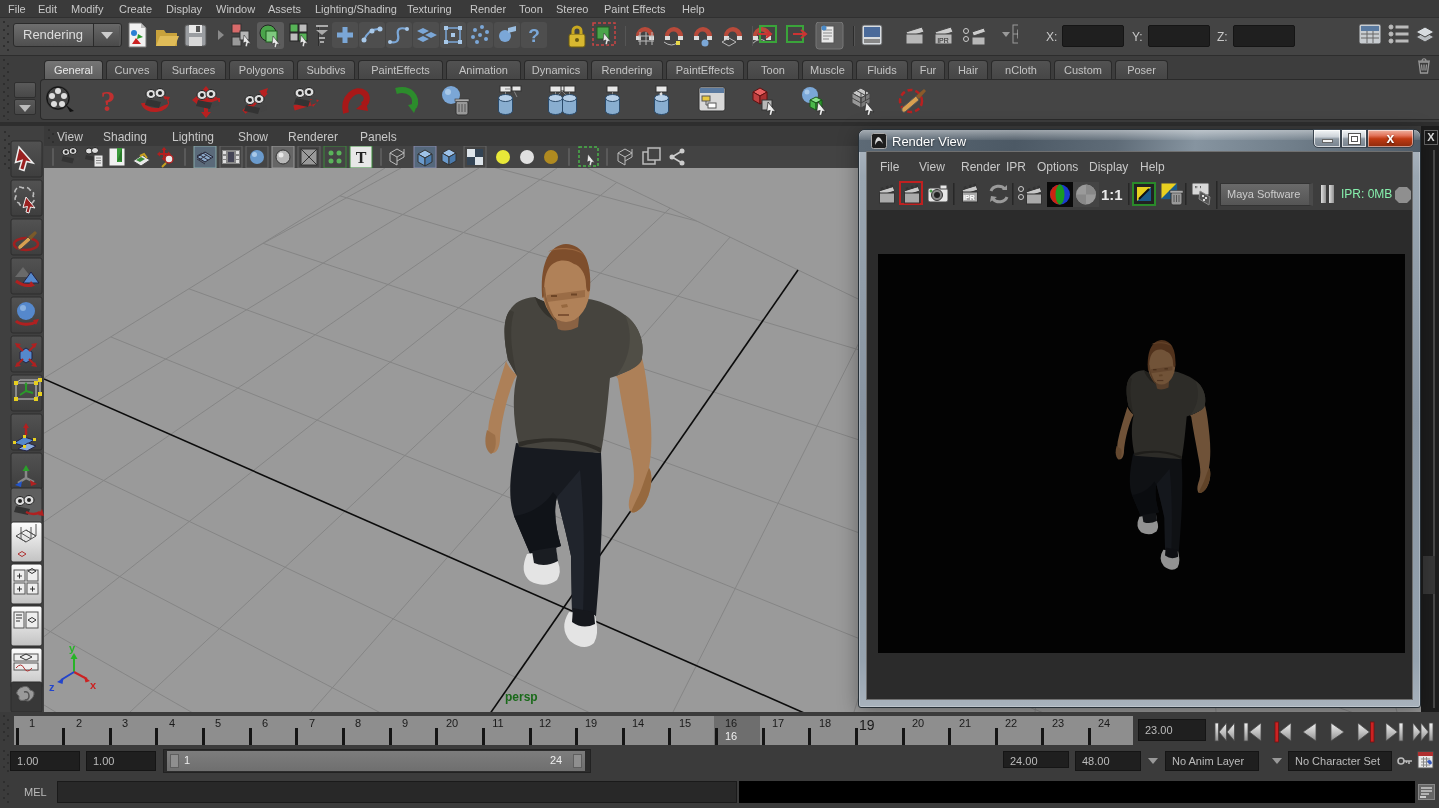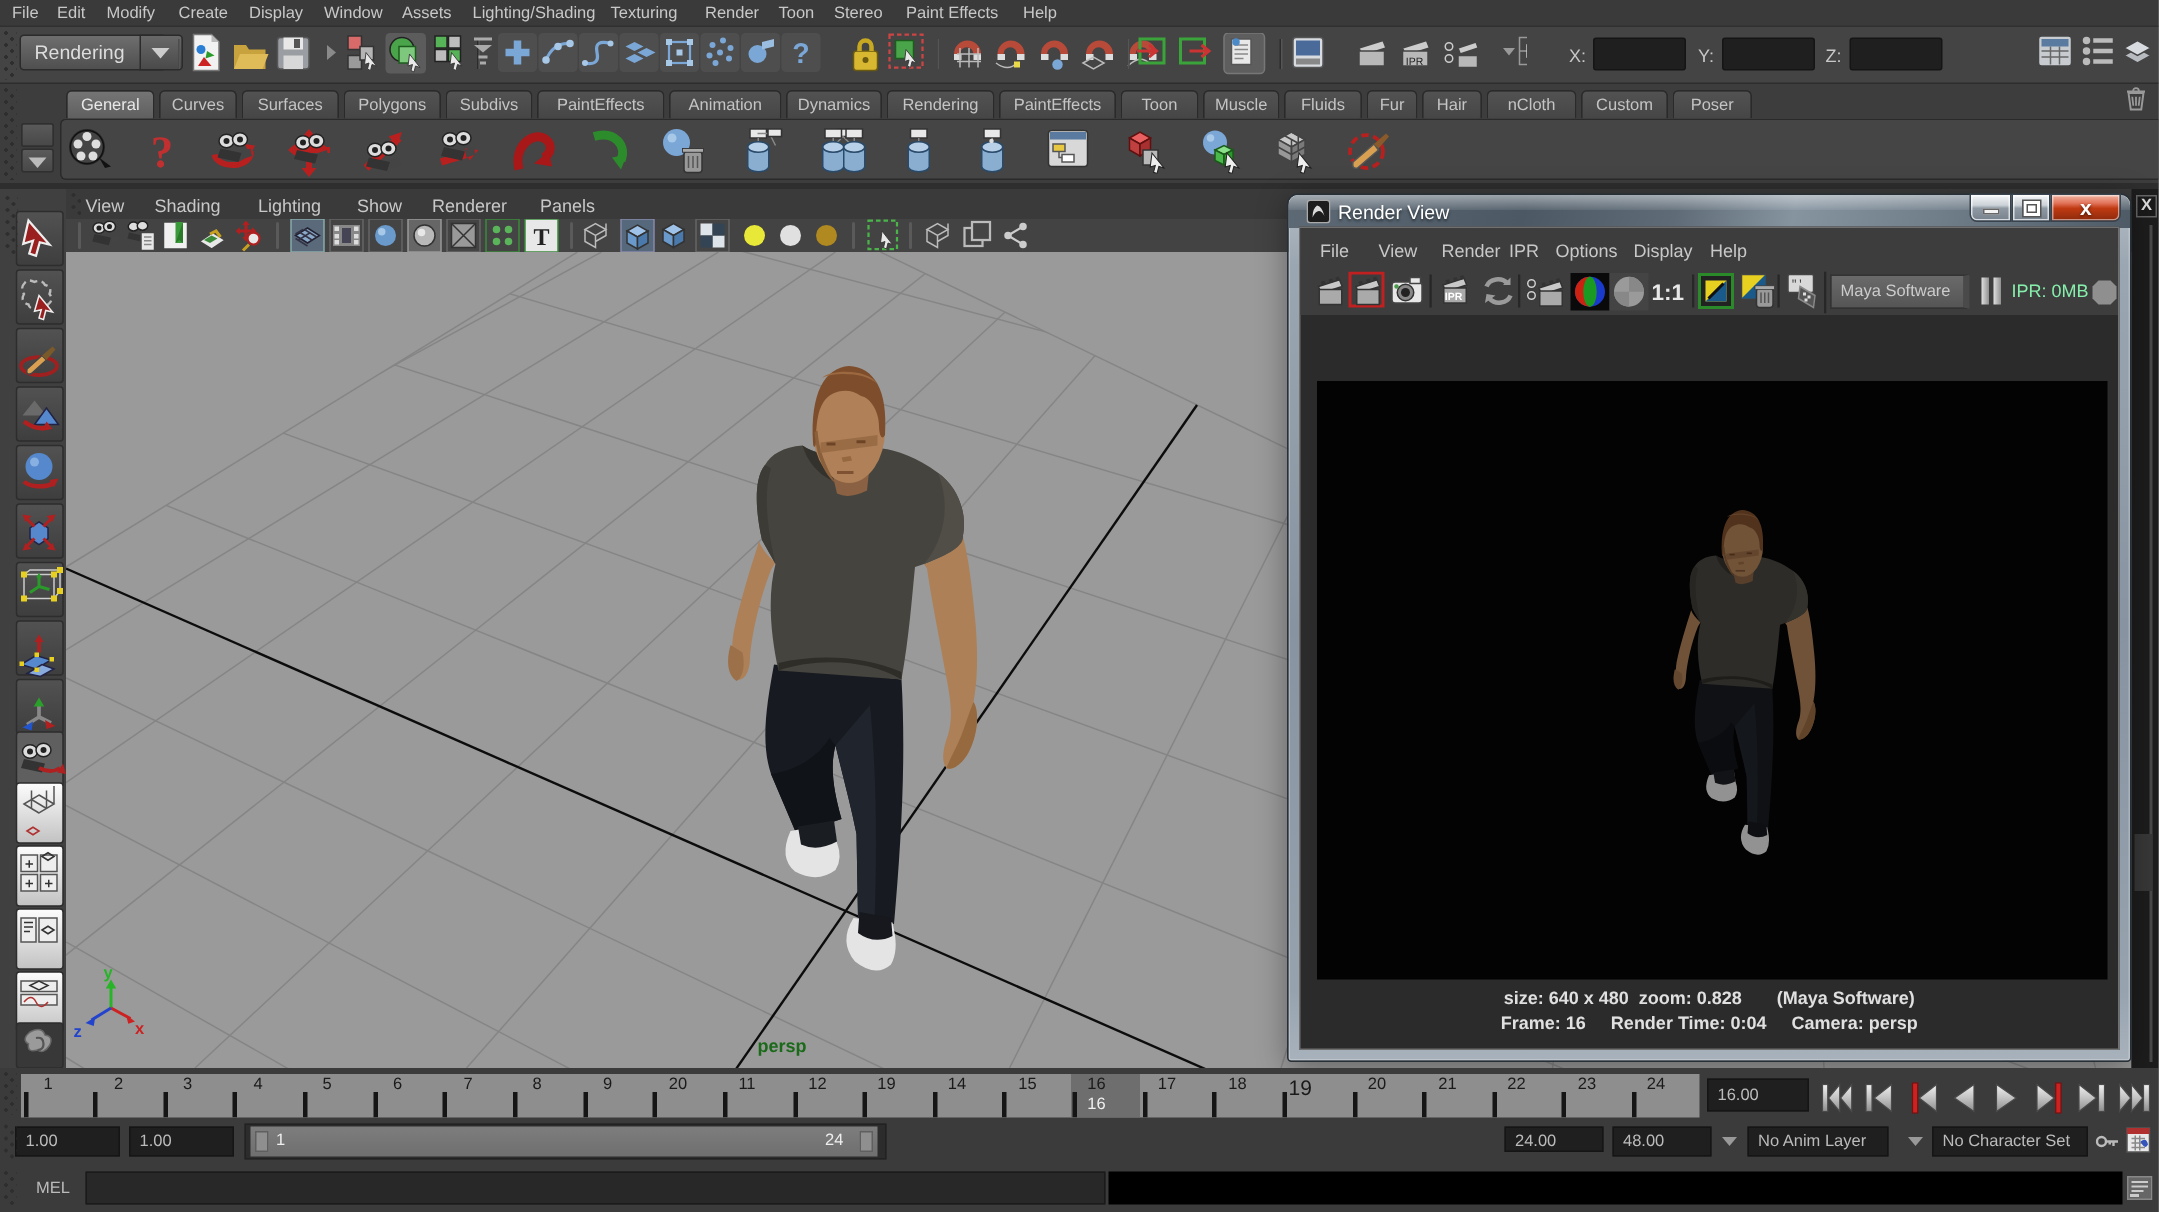--- a/index.html
+++ b/index.html
@@ -955,22 +955,20 @@
     </div>
 
     <div class="abs" style="left:11px;top:102px;width:527px;height:399px;background:#030303;overflow:hidden">
       <svg width="527" height="399" viewBox="0 0 527 399">
           <g transform="translate(-39,-53) scale(0.57)" style="filter:brightness(.64)">
             <use href="#fig"></use>
           </g>
         </svg>
     </div>
 
-    <div class="abs" style="left:0;top:506px;width:545px;text-align:center;color:#e0e0e0;font-size:12px;font-weight:bold">size: 640 x 480&nbsp;&nbsp;zoom: 0.828&nbsp;&nbsp;&nbsp;&nbsp;&nbsp;&nbsp;&nbsp;(Maya Software)</div>
-    <div class="abs" style="left:0;top:523px;width:545px;text-align:center;color:#e0e0e0;font-size:12px;font-weight:bold">Frame: 16&nbsp;&nbsp;&nbsp;&nbsp;&nbsp;Render Time: 0:04&nbsp;&nbsp;&nbsp;&nbsp;&nbsp;Camera: persp</div>
   </div>
 </div>
 
 <div class="abs" style="left:0;top:712px;width:1439px;height:34px;background:#3b3b3b">
   <div id="timeslider" class="abs" style="left:14px;top:4px;width:1119px;height:29px;background:#8e8e8e;overflow:hidden">
     <div class="abs" style="left:700px;top:0;width:46px;height:29px;background:#6e6e6e"></div>
     <div class="abs" style="left:2px;top:12px;width:3px;height:17px;background:#151515"></div>
     <span class="abs" style="left:6px;top:1px;width:24px;text-align:center;font-size:11px;color:#1a1a1a">1</span>
     <div class="abs" style="left:48px;top:12px;width:3px;height:17px;background:#151515"></div>
     <span class="abs" style="left:53px;top:1px;width:24px;text-align:center;font-size:11px;color:#1a1a1a">2</span>
@@ -1013,21 +1011,21 @@
     <div class="abs" style="left:934px;top:12px;width:3px;height:17px;background:#151515"></div>
     <span class="abs" style="left:939px;top:1px;width:24px;text-align:center;font-size:11px;color:#1a1a1a">21</span>
     <div class="abs" style="left:981px;top:12px;width:3px;height:17px;background:#151515"></div>
     <span class="abs" style="left:985px;top:1px;width:24px;text-align:center;font-size:11px;color:#1a1a1a">22</span>
     <div class="abs" style="left:1027px;top:12px;width:3px;height:17px;background:#151515"></div>
     <span class="abs" style="left:1032px;top:1px;width:24px;text-align:center;font-size:11px;color:#1a1a1a">23</span>
     <div class="abs" style="left:1074px;top:12px;width:3px;height:17px;background:#151515"></div>
     <span class="abs" style="left:1078px;top:1px;width:24px;text-align:center;font-size:11px;color:#1a1a1a">24</span>
     <span class="abs" style="left:705px;top:14px;width:24px;text-align:center;font-size:11px;color:#f0f0f0">16</span>
   </div>
-  <div class="f" style="left:1138px;top:7px;width:68px;height:22px;line-height:20px">16.00</div>
+  <div class="f" style="left:1138px;top:7px;width:68px;height:22px;line-height:20px">23.00</div>
   <svg class="abs" style="left:1210px;top:8px" width="229" height="24" viewBox="0 0 229 24">
 <defs>
         <linearGradient id="pg" x1="0" y1="0" x2="0" y2="1">
           <stop offset="0" stop-color="#f0f0f0"></stop>
           <stop offset=".5" stop-color="#c2c2c2"></stop>
           <stop offset="1" stop-color="#8e8e8e"></stop>
         </linearGradient>
       </defs>
 <g fill="url(#pg)" stroke="#4a4a4a" stroke-width="0.8">
   <g transform="translate(5,2)">

